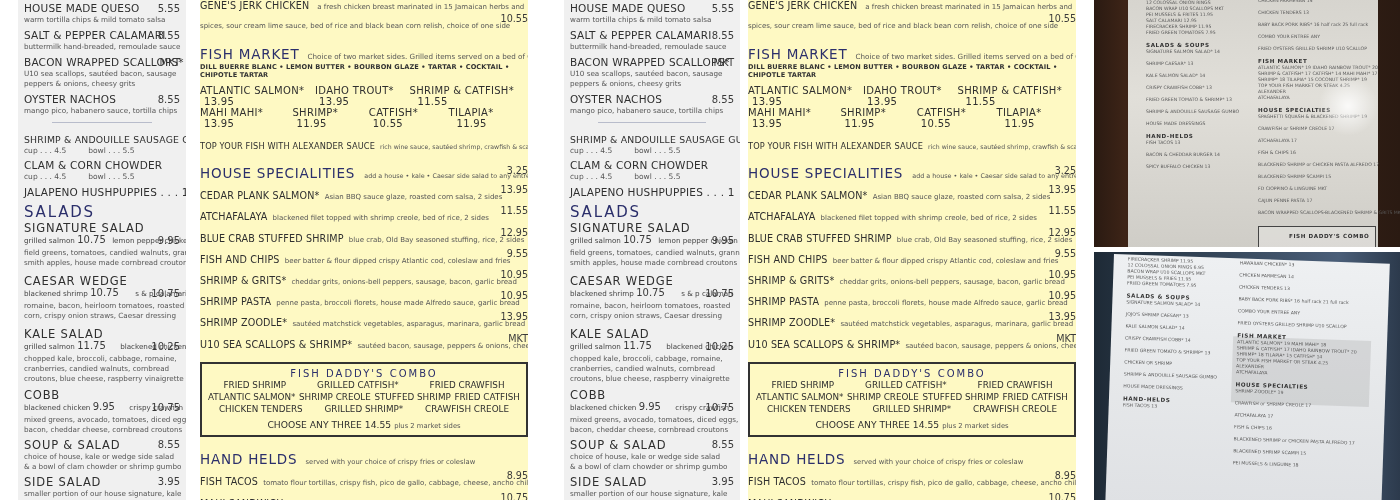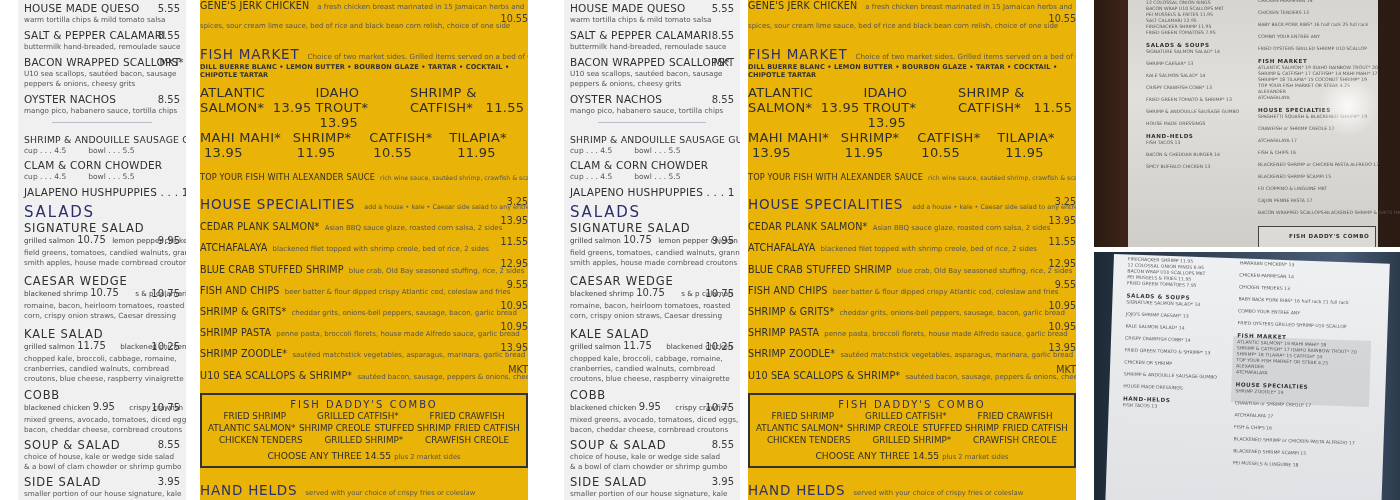--- a/index.html
+++ b/index.html
@@ -15,28 +15,28 @@
   .item-title { font-family: "DejaVu Sans", sans-serif; font-size: 10.5px; letter-spacing: 0.2px; color: #2f2f2f; line-height: 13px; white-space: nowrap; }
   .item-price { position: absolute; right: 0; top: 0; font-size: 10px; color: #3a3a3a; line-height: 13px; }
   .item-desc { font-size: 7.2px; color: #555; line-height: 10px; white-space: nowrap; }
   .sub { font-size: 7.2px; color: #444; }
   .subnum { font-size: 10px; color: #3a3a3a; }
   .divider { height: 1px; background: #b8bccb; margin: 6px 28px 10px 28px; }
   .section-h { font-size: 15px; color: #2b2f6b; letter-spacing: 1.8px; line-height: 17px; }
   .sub-h { font-size: 11.5px; color: #2f2f2f; letter-spacing: 0.8px; line-height: 14px; }
 
   
-  .wide { background: #eab308; }
+  .wide { background: #fef9c3; }
   .wide .row { position: relative; white-space: nowrap; }
   .wide .h { font-size: 13.5px; color: #2b2f6b; letter-spacing: 0.8px; }
   .wide .name { font-size: 9.6px; color: #2f2f2f; letter-spacing: 0.15px; }
   .wide .d { font-size: 7px; color: #555; }
   .wide .p { position: absolute; right: 0; top: 0; font-size: 9.6px; color: #3a3a3a; }
   .sauces { font-size: 6.6px; font-weight: bold; color: #333; letter-spacing: 0.1px; }
-  .fish-grid { font-size: 13px; color: #2f2f2f; letter-spacing: 0.3px; display: flex; justify-content: flex-start; }
+  .fish-grid { font-size: 10px; color: #2f2f2f; letter-spacing: 0.3px; display: flex; justify-content: flex-start; }
 
   .combo-box { border: 2px solid #333; padding: 4px 6px 5px 6px; text-align: center; }
   .combo-title { font-size: 10px; color: #2b2f6b; letter-spacing: 2px; }
   .combo-line { font-size: 8.8px; color: #2f2f2f; line-height: 12px; display: flex; justify-content: space-around; white-space: nowrap; }
   .combo-choose { font-size: 9.2px; color: #2f2f2f; margin-top: 4px; }
   .combo-choose .small { font-size: 6.8px; color: #555; margin-left: 3px; }
 
   
   .photo { position: absolute; left: 1094px; width: 306px; overflow: hidden; }
   .photo-top { top: 0; height: 247px; background: linear-gradient(90deg, #2a1a12 0%, #3d2417 10%, #2f1c13 30%, #3a2418 60%, #2a1a12 100%); }

